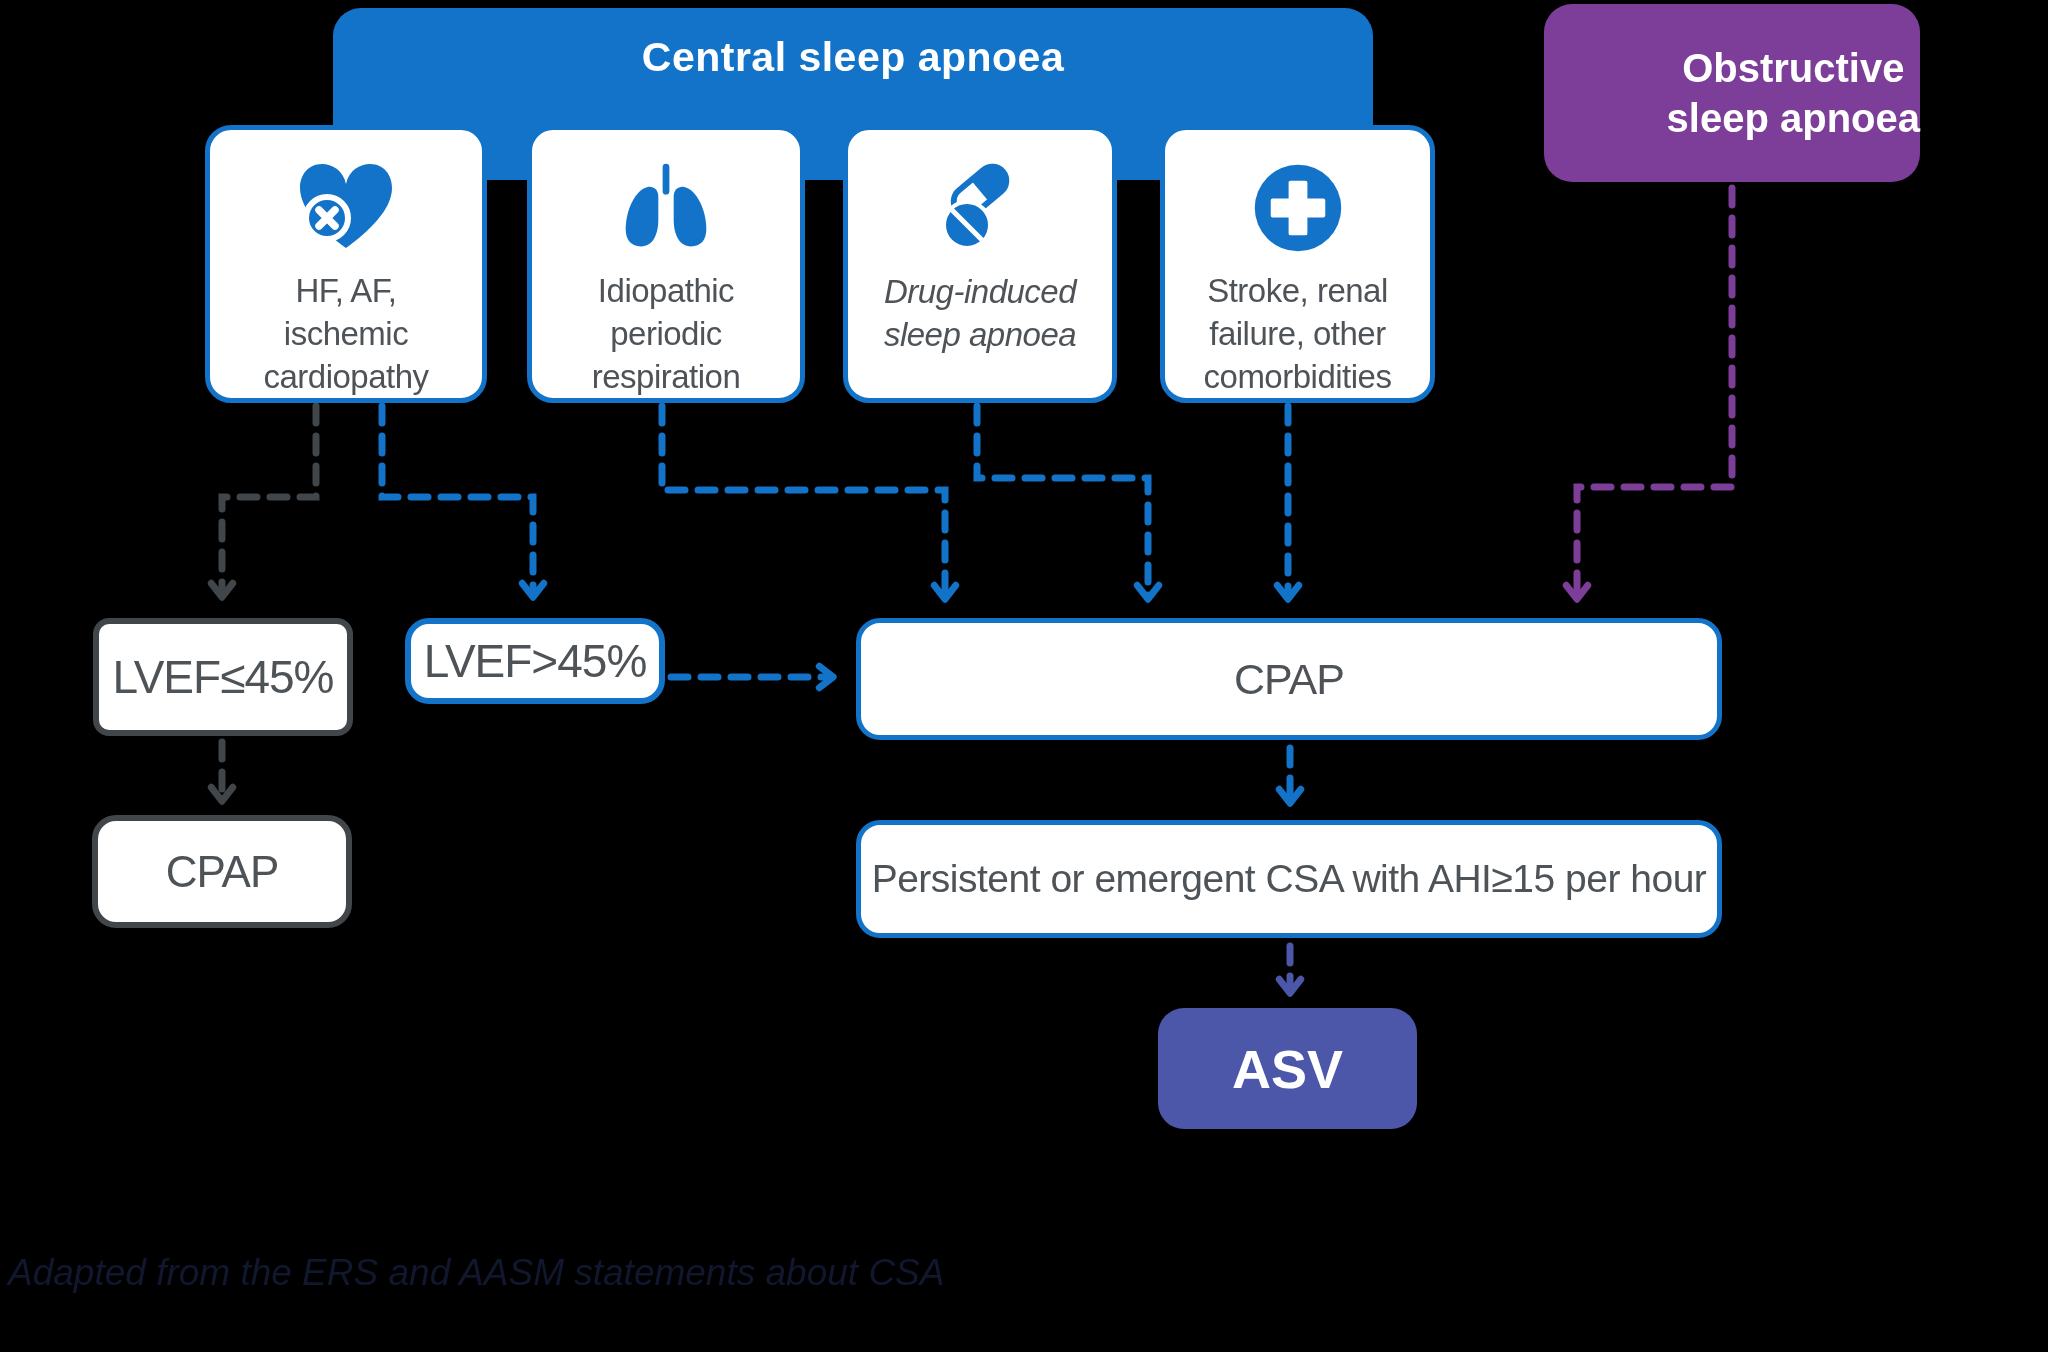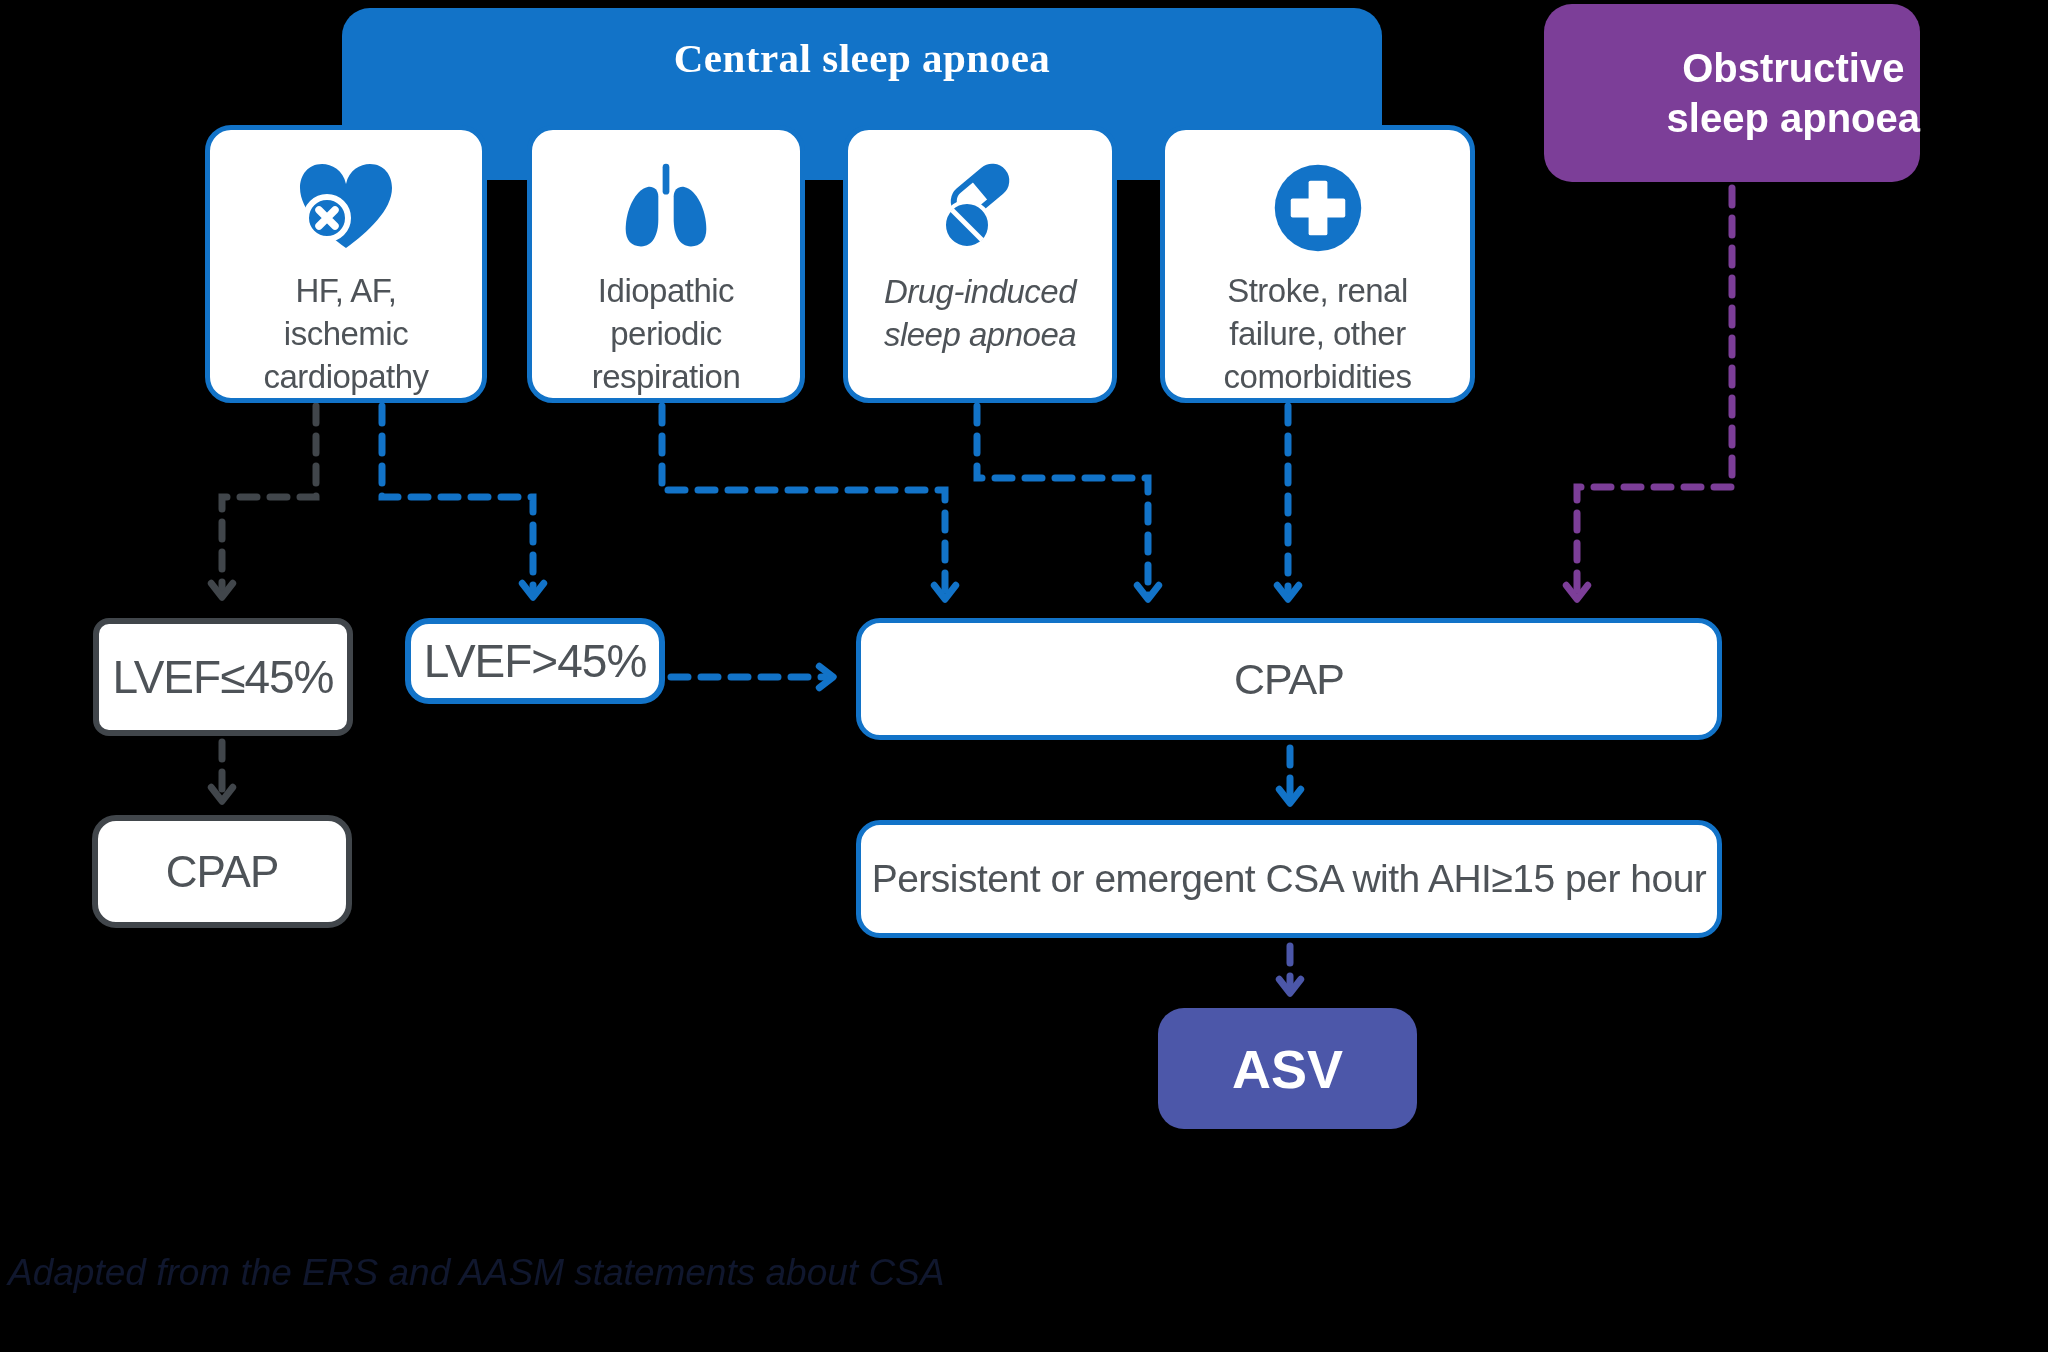--- a/index.html
+++ b/index.html
@@ -1,35 +1,35 @@
 <!DOCTYPE html>
 <html><head>
 <meta charset="utf-8">
 <style>
   html,body{margin:0;padding:0;background:#000;}
   #canvas{position:relative;width:2048px;height:1352px;background:#000;overflow:hidden;
           font-family:"Liberation Sans", sans-serif;}
   .abs{position:absolute;box-sizing:border-box;}
   
   .hdr{border-radius:28px;color:#fff;font-weight:bold;text-align:center;}
-  #csa-header{left:342px;top:8px;width:1040px;height:172px;background:#1273C8;
+  #csa-header{left:333px;top:8px;width:1040px;height:172px;background:#1273C8;
               display:flex;justify-content:center;align-items:flex-start;padding-top:26px;
-              font-size:41px;letter-spacing:.5px;font-family:Liberation Serif, serif;}
+              font-size:41px;letter-spacing:.5px;}
   #osa-header{left:1544px;top:4px;width:376px;height:178px;background:#7C3E98;
               display:flex;justify-content:flex-end;align-items:center;
               font-size:40px;line-height:50px;}
   
   .card{top:125px;height:278px;background:#fff;border:5px solid #1273C8;border-radius:26px;
         display:flex;flex-direction:column;align-items:center;padding-top:26px;z-index:2;}
   .card .icon{height:104px;display:flex;align-items:center;justify-content:center;margin-bottom:10px;}
   .card .txt{font-size:33px;line-height:43px;color:#4E5358;text-align:center;letter-spacing:-0.5px;}
   #card-1{left:205px;width:282px;}
   #card-2{left:527px;width:278px;}
   #card-3{left:843px;width:274px;font-style:italic;}
-  #card-4{left:1160px;width:315px;}
+  #card-4{left:1160px;width:275px;}
   
   .node{background:#fff;display:flex;align-items:center;justify-content:center;
         color:#4E5358;letter-spacing:-1px;z-index:2;}
   #lvef-low {left:93px; top:618px;width:260px;height:118px;border:6px solid #41464B;border-radius:16px;font-size:46px;}
   #lvef-high{left:405px;top:618px;width:260px;height:86px;border:6px solid #1273C8;border-radius:24px;font-size:46px;}
   #cpap-main{left:856px;top:618px;width:866px;height:122px;border:5px solid #1273C8;border-radius:24px;font-size:43px;}
   #cpap-left{left:92px; top:815px;width:260px;height:113px;border:6px solid #41464B;border-radius:24px;font-size:44px;}
   #persistent{left:856px;top:820px;width:866px;height:118px;border:5px solid #1273C8;border-radius:24px;font-size:39px;letter-spacing:-0.5px;}
   #asv{left:1158px;top:1008px;width:259px;height:121px;background:#4C57A9;border-radius:26px;
        display:flex;align-items:center;justify-content:center;color:#fff;font-weight:bold;font-size:54px;z-index:2;}

